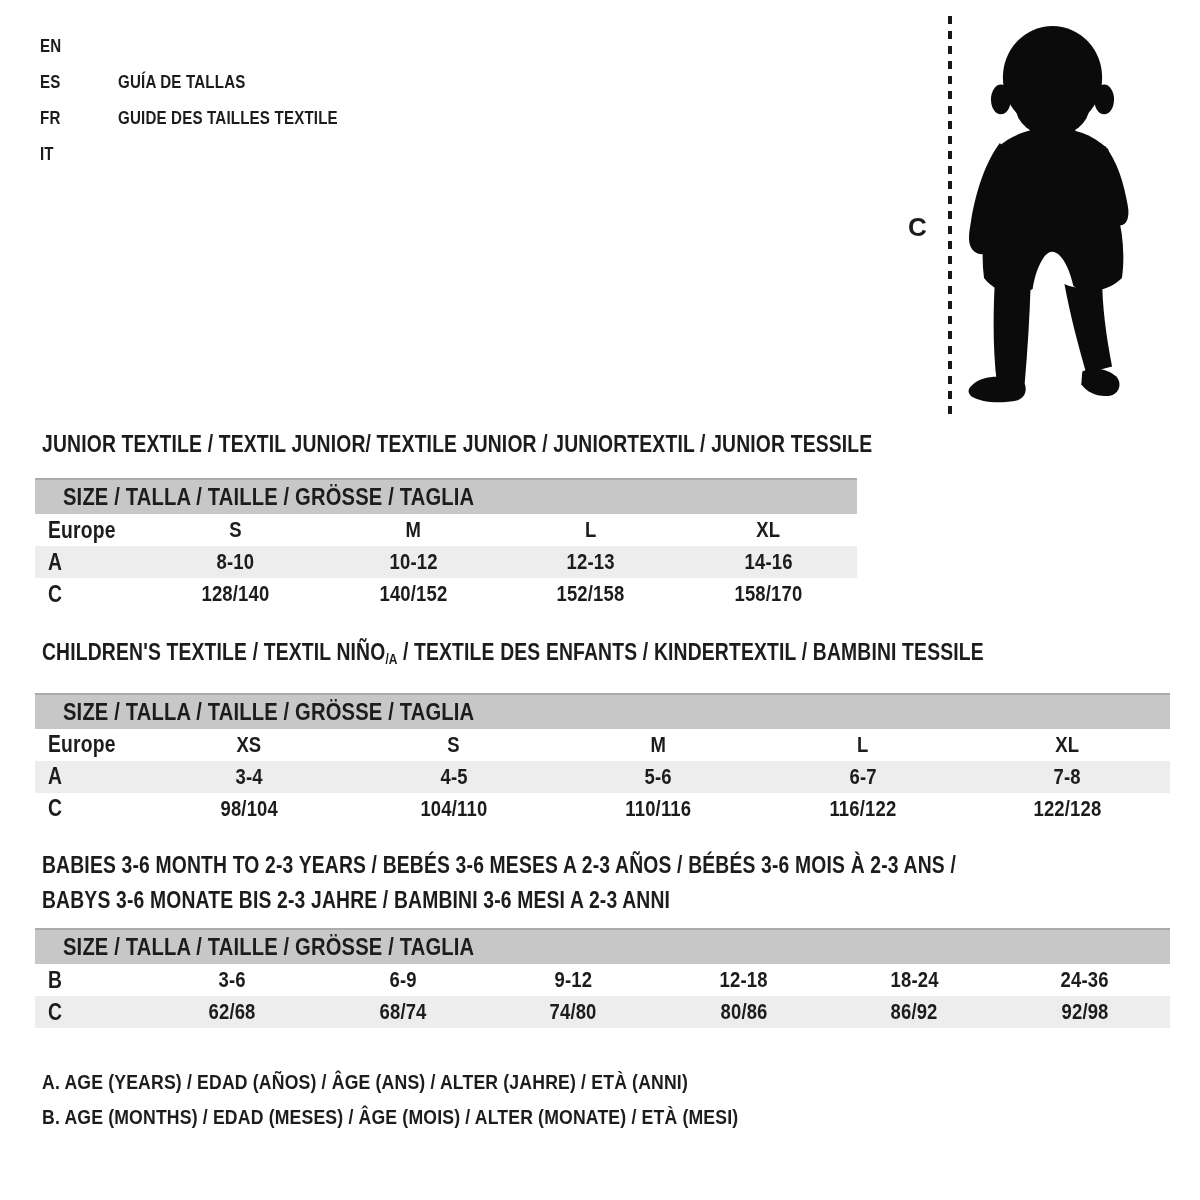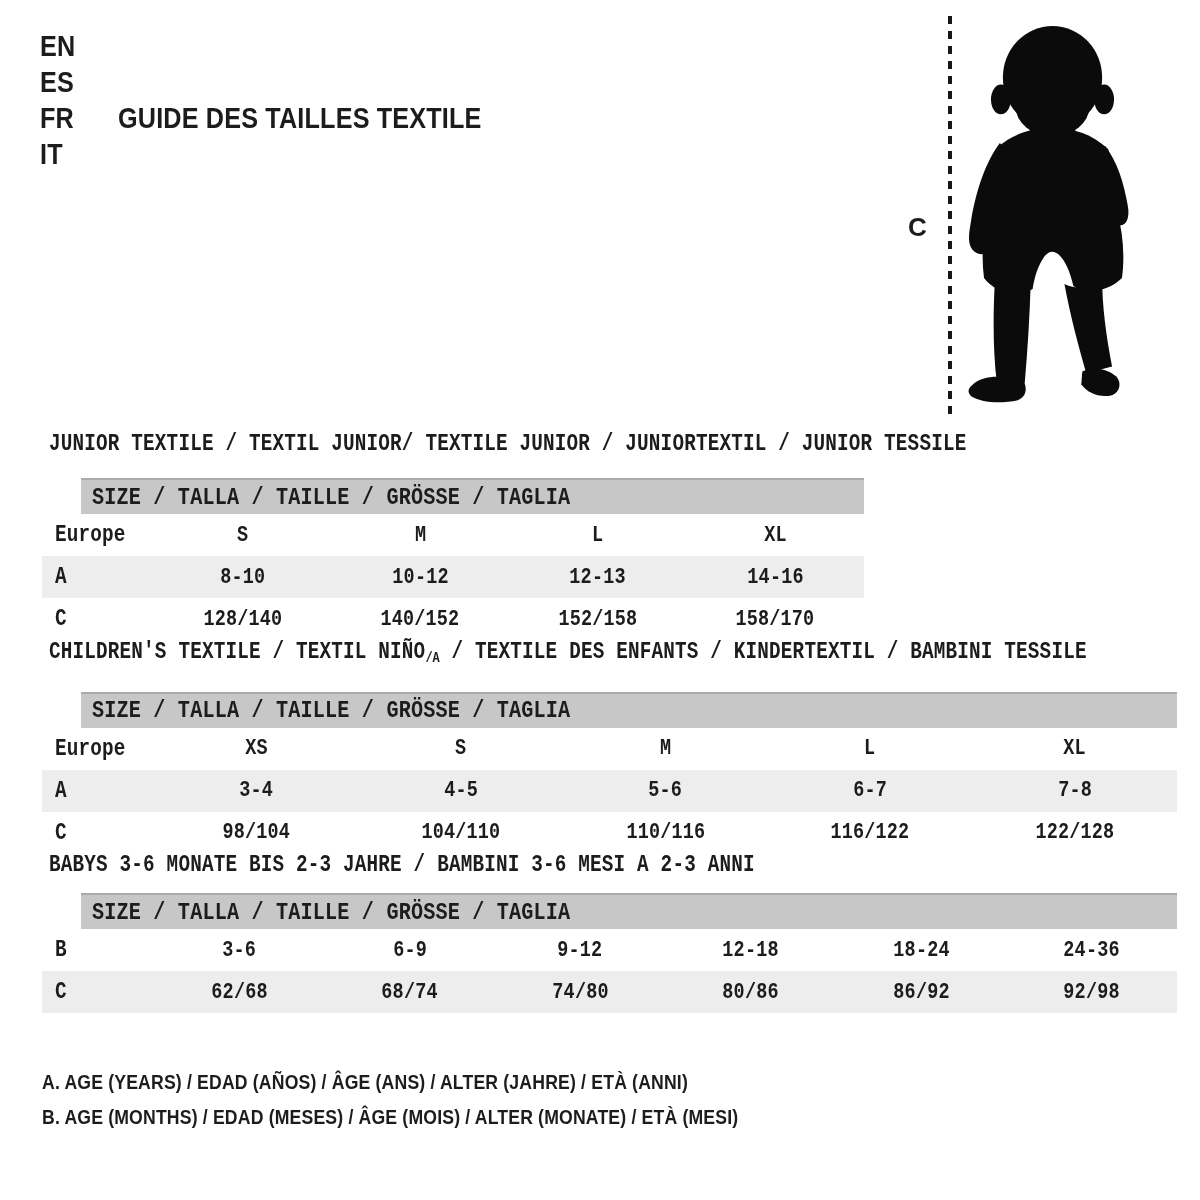--- a/index.html
+++ b/index.html
@@ -20,50 +20,49 @@
     display: inline-block;
     transform: scaleX(0.84);
     transform-origin: 0 50%;
     white-space: nowrap;
     letter-spacing: 0.2px;
   }
   .center-cell .cond { transform-origin: 50% 50%; }
 
   
   .lang-header { position: absolute; left: 40px; top: 28px; }
-  .lang-row { display: flex; line-height: 36px; font-size: 30px; }
+  .lang-row { display: flex; line-height: 36px; font-size: 18px; }
   .lang-code { width: 78px; flex: 0 0 78px; }
 
   
   .figure-area { position: absolute; left: 890px; top: 0; width: 310px; height: 440px; }
   .measure-label { position: absolute; left: 18px; top: 212px; font-size: 26px; }
   .dash-line {
     position: absolute; left: 58px; top: 16px; width: 4px; height: 402px;
     background: repeating-linear-gradient(to bottom, #171717 0 8px, transparent 8px 15px);
   }
   .baby-svg { position: absolute; left: 76px; top: 20px; width: 174px; height: 402px; }
 
   
-  .section { position: absolute; left: 42px; font-family: Liberation Mono, monospace; }
+  .section { position: absolute; left: 35px; }
   .section-junior  { top: 430px; width: 822px; }
   .section-children{ top: 638px; width: 1135px; }
   .section-babies  { top: 848px; width: 1135px; }
 
   .section-title { font-size: 23px; line-height: 28px; padding-left: 7px; margin-bottom: 20px; }
   .section-babies .section-title { margin-bottom: 10px; }
   .title-line { display: block; line-height: 35px; }
   .sub-script { font-size: 0.62em; vertical-align: -0.25em; letter-spacing: 0; }
 
   .t-bar {
     height: 36px; background: #c7c7c7; border-top: 2px solid #ababab;
-    display: flex; align-items: center; padding-left: 11px;
+    display: flex; align-items: center; padding-left: 28px;
     font-size: 24px;
-    margin-left: 39px;
-  }
-  .t-row { display: grid; align-items: center; height: 42px; font-size: 22px; }
+  }
+  .t-row { display: grid; align-items: center; height: 32px; font-size: 22px; }
   .section-junior  .t-row { grid-template-columns: 112px repeat(4, 1fr); }
   .section-children .t-row { grid-template-columns: 112px repeat(5, 1fr); }
   .section-babies  .t-row { grid-template-columns: 112px repeat(6, 1fr); }
   .t-row.alt { background: #ededed; }
   .t-label { padding-left: 13px; font-size: 23px; }
   .center-cell { text-align: center; }
 
   
   .footnotes { position: absolute; left: 42px; top: 1064px; font-size: 21px; }
   .footnote { display: block; line-height: 35px; }
@@ -72,20 +71,21 @@
 <body>
 
 <div class="page">
 
   <div class="lang-header">
     <div class="lang-row">
       <span class="lang-code"><span class="cond">EN</span></span>
     </div>
     <div class="lang-row">
       <span class="lang-code"><span class="cond">ES</span></span>
+      <span class="lang-label"><span class="cond">GUÍA DE TALLAS</span></span>
     </div>
     <div class="lang-row">
       <span class="lang-code"><span class="cond">FR</span></span>
       <span class="lang-label"><span class="cond">GUIDE DES TAILLES TEXTILE</span></span>
     </div>
     <div class="lang-row">
       <span class="lang-code"><span class="cond">IT</span></span>
     </div>
   </div>
 
@@ -173,20 +173,21 @@
         <span class="center-cell"><span class="cond">104/110</span></span>
         <span class="center-cell"><span class="cond">110/116</span></span>
         <span class="center-cell"><span class="cond">116/122</span></span>
         <span class="center-cell"><span class="cond">122/128</span></span>
       </div>
     </div>
   </div>
 
   <div class="section section-babies">
     <div class="section-title">
+      <span class="title-line"><span class="cond">BABIES 3-6 MONTH TO 2-3 YEARS / BEBÉS 3-6 MESES A 2-3 AÑOS / BÉBÉS 3-6 MOIS À 2-3 ANS /</span></span>
       <span class="title-line"><span class="cond">BABYS 3-6 MONATE BIS 2-3 JAHRE / BAMBINI 3-6 MESI A 2-3 ANNI</span></span>
     </div>
     <div>
       <div class="t-bar">
         <span class="cond">SIZE / TALLA / TAILLE / GRÖSSE / TAGLIA</span>
       </div>
       <div class="t-row">
         <span class="t-label"><span class="cond">B</span></span>
         <span class="center-cell"><span class="cond">3-6</span></span>
         <span class="center-cell"><span class="cond">6-9</span></span>

